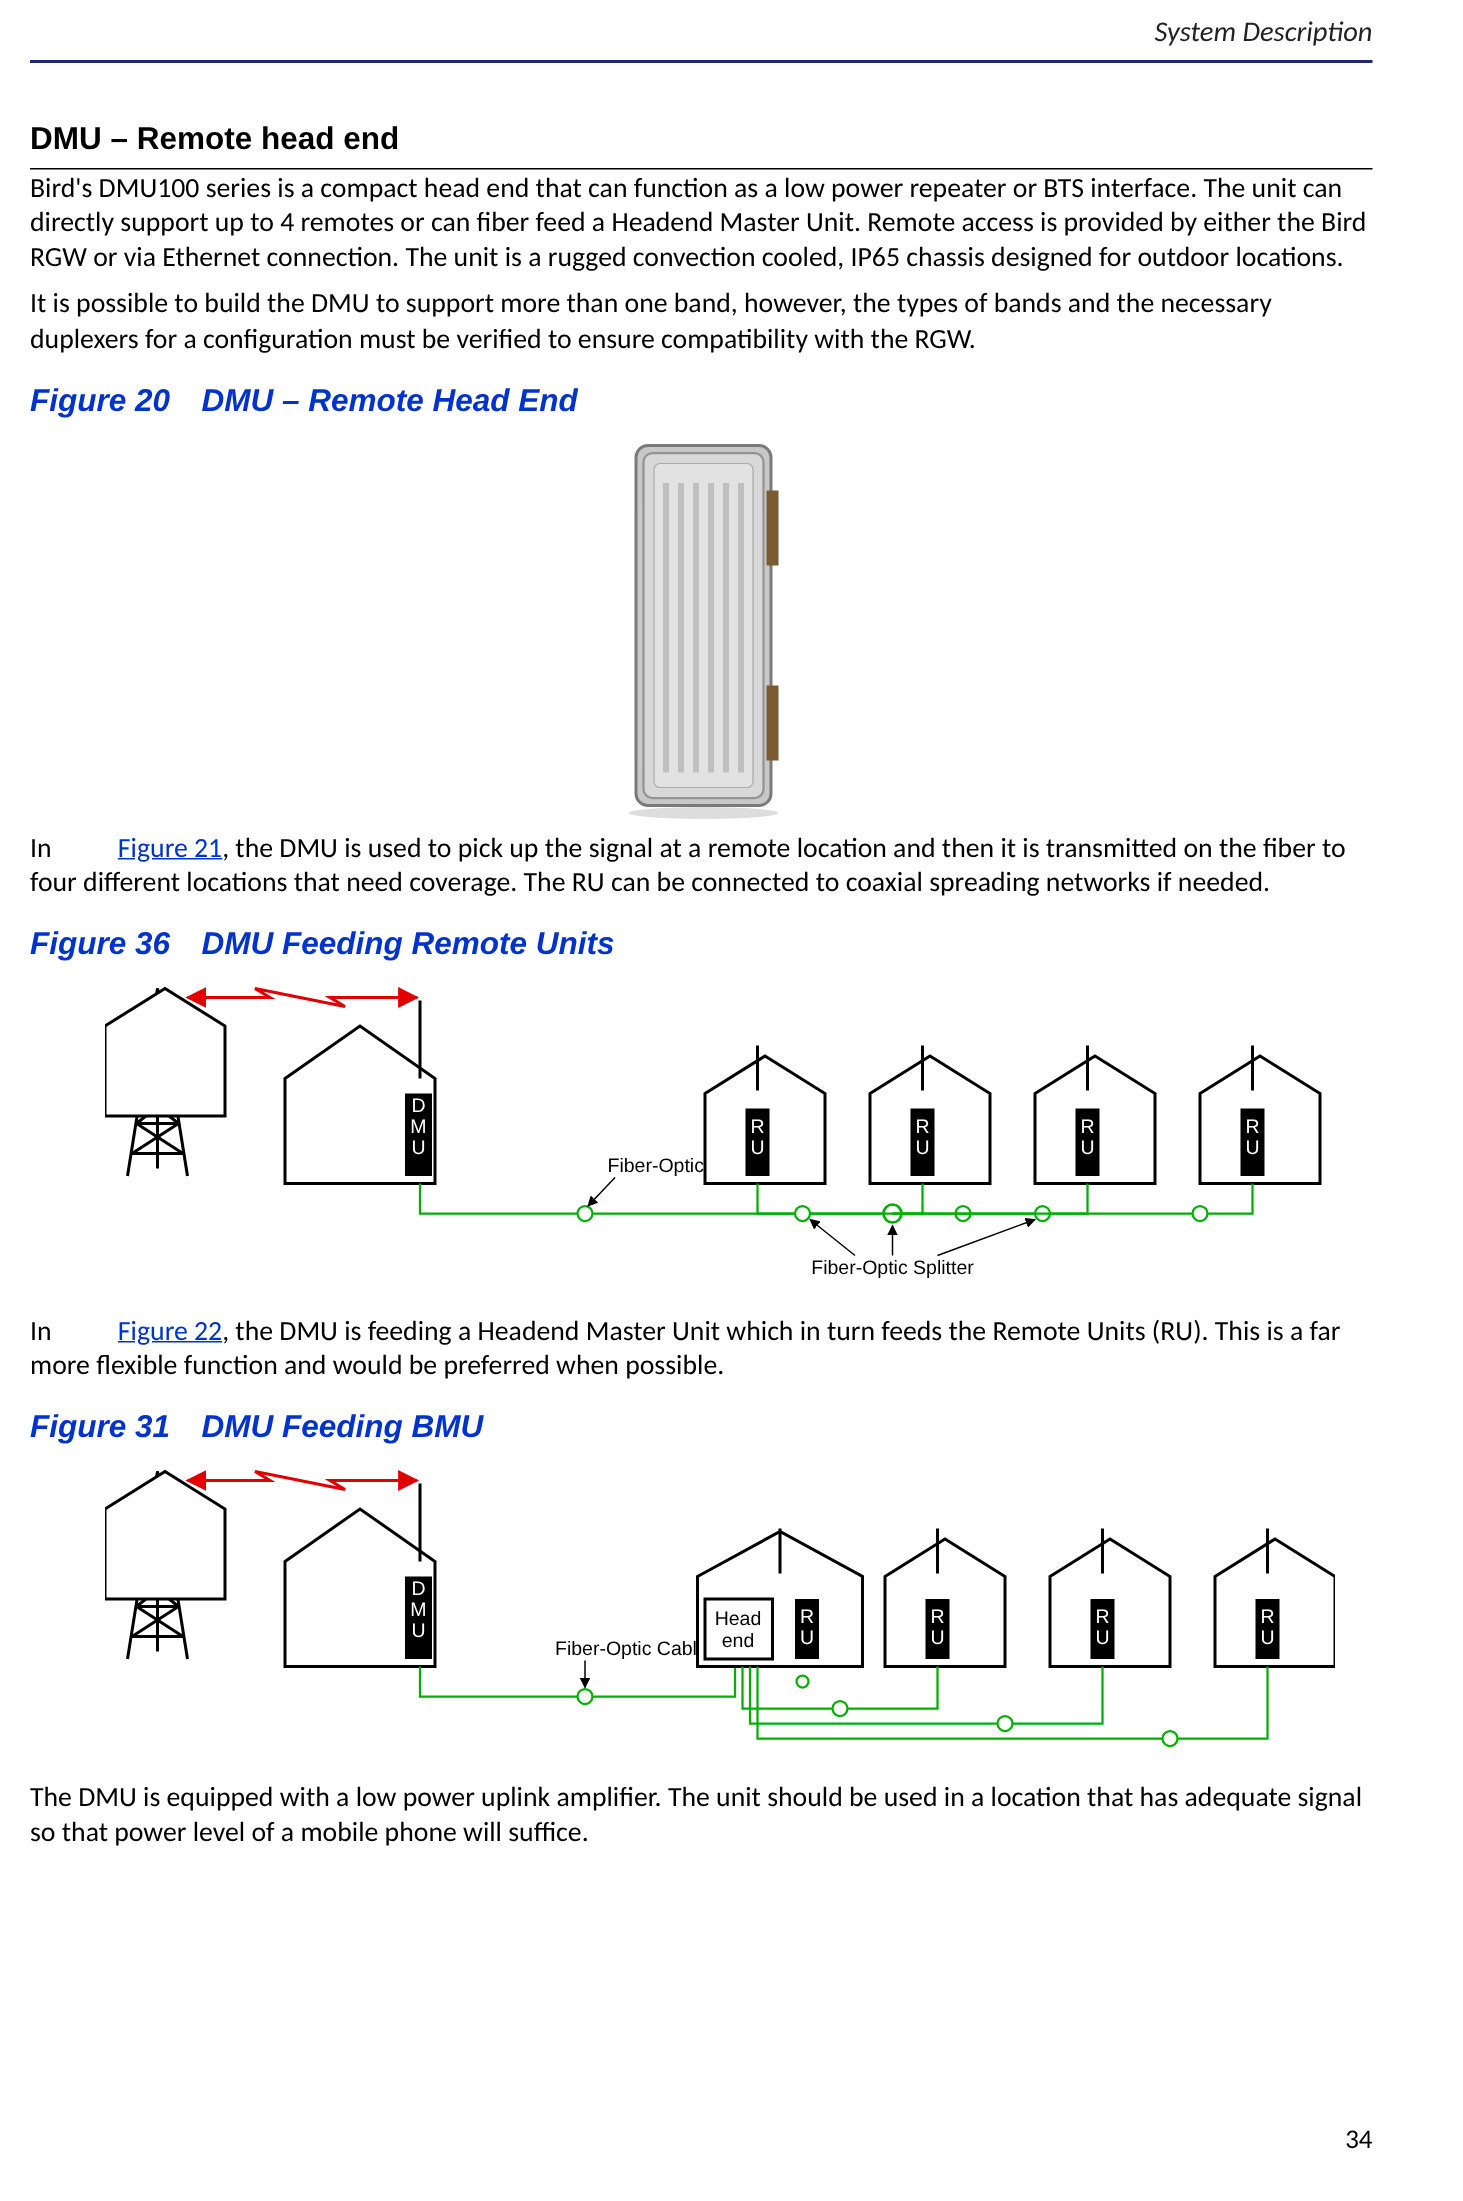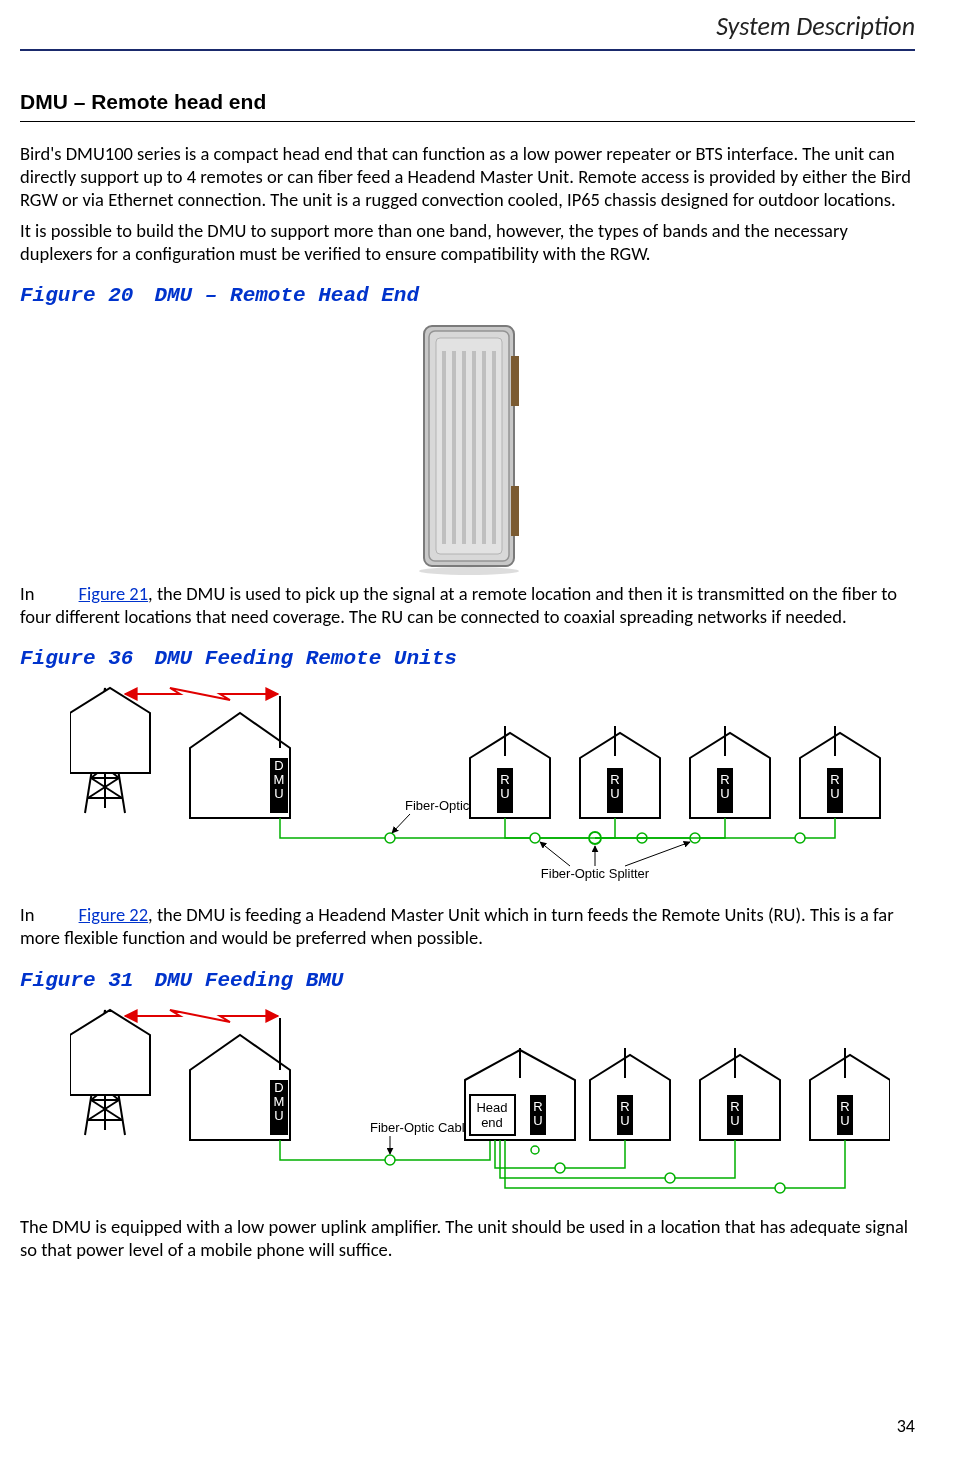--- a/index.html
+++ b/index.html
@@ -15,36 +15,35 @@
     line-height: 1.25;
     position: relative;
   }
   .header-region {
     border-bottom: 2px solid #1a2a6c;
     padding: 10px 0 6px 0;
     text-align: right;
     font-style: italic;
     font-weight: 500;
     color: #222;
-    font-size: 26px;
+    font-size: 19px;
     margin-bottom: 38px;
   }
   .section-title {
     font-family: Arial, Helvetica, sans-serif;
     font-weight: 700;
     font-size: 21px;
     padding-bottom: 6px;
     border-bottom: 1.5px solid #000;
-    margin-bottom: 20px;
   }
   .para {
     margin: 0 0 8px 0;
   }
   .fig-title {
-    font-family: Liberation Mono, monospace;
+    font-family: Liberation Sans, sans-serif;
     font-weight: 700;
     font-style: italic;
     color: #0033cc;
     font-size: 21px;
     margin: 18px 0 6px 0;
   }
   .fig-ref {
     color: #0033cc;
     text-decoration: underline;
     margin-left: 40px;

